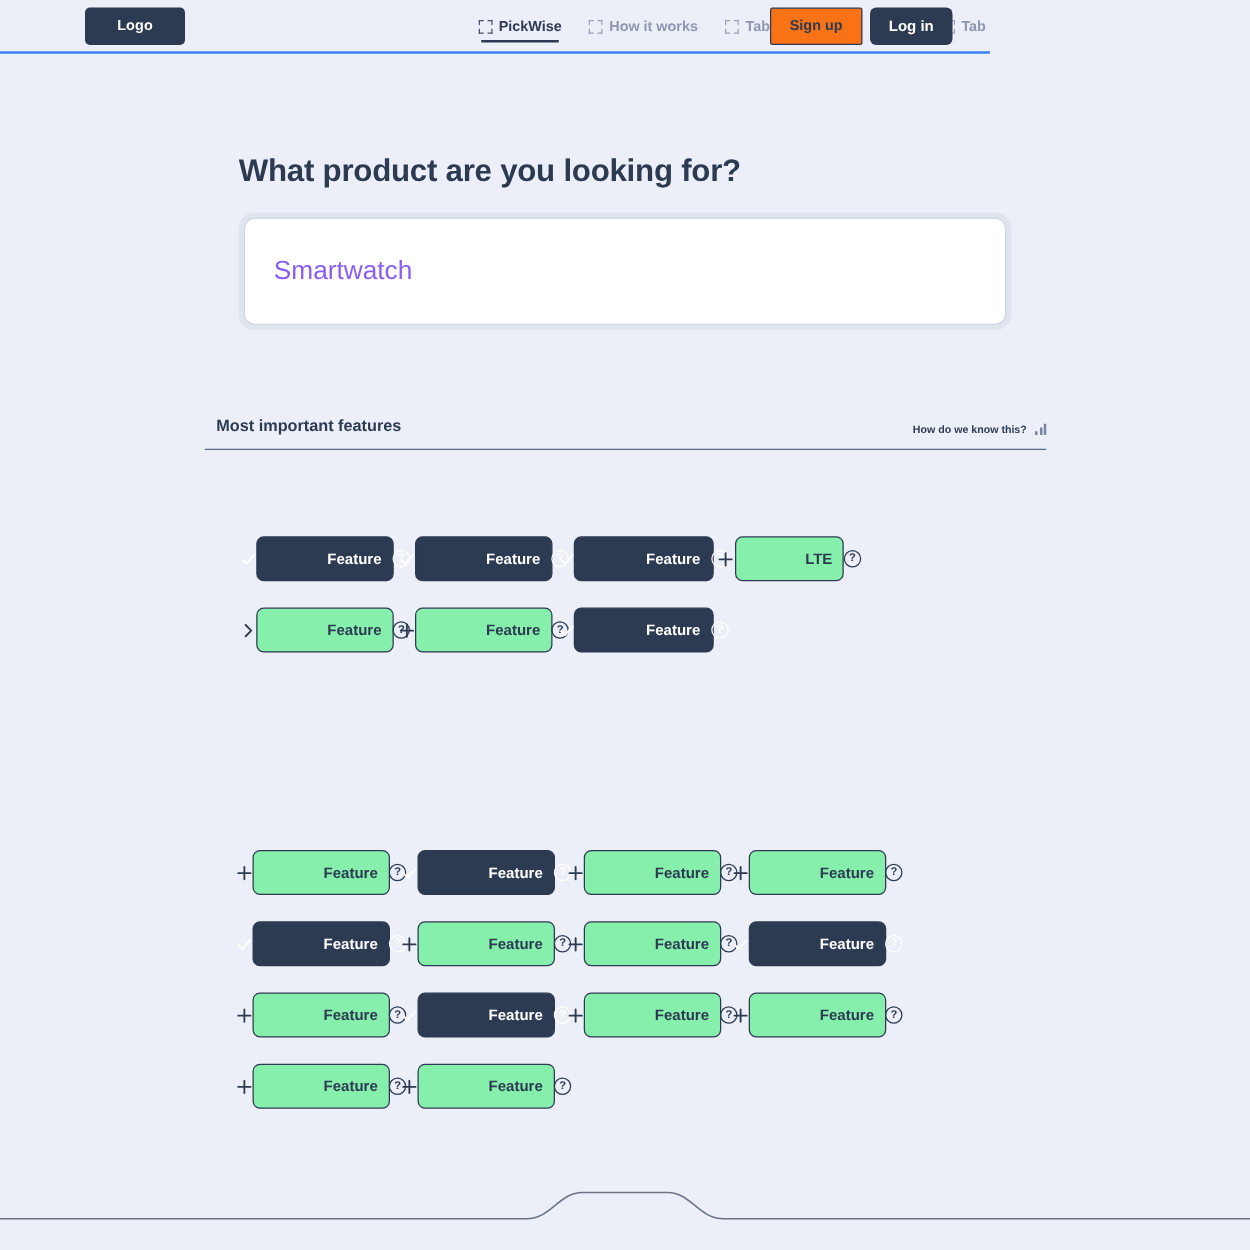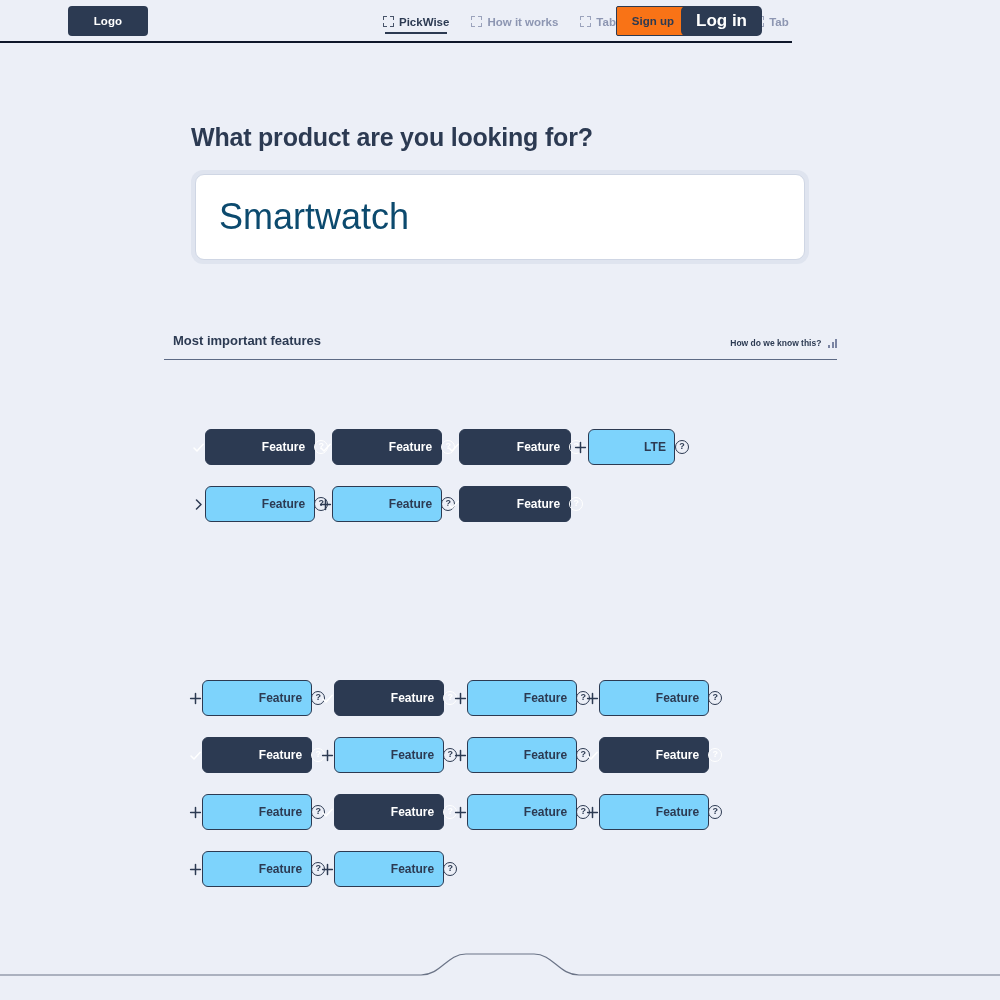--- a/index.html
+++ b/index.html
@@ -8,21 +8,21 @@
     background: #eceff7;
     font-family: "Liberation Sans", sans-serif;
     overflow: hidden;
   }
   .page { position: relative; width: 1000px; height: 1000px; background:#eceff7; }
 
   
   .header {
     position: absolute; top:0; left:0; width:792px; height:43px;
     background:#eceff7;
-    border-bottom: 2px solid #0f172a;
+    border-bottom: 2px solid #3b82f6;
     display:flex; align-items:center;
   }
   .logo-btn {
     position:absolute; left:68px; top:6px;
     width:80px; height:30px;
     background:#2c3a52; color:#fff;
     border-radius:4px;
     display:flex; align-items:center; justify-content:center;
     font-size:11.5px; font-weight:700; letter-spacing:.1px;
   }
@@ -57,21 +57,21 @@
     border:1.6px solid #2c3a52; border-radius:2px;
     display:flex; align-items:center; justify-content:center;
     font-size:11.5px; font-weight:700;
   }
   .login-btn{
     position:absolute; right:30px; top:6px;
     height:30px; padding:0 15px;
     background:#2c3a52; color:#ffffff;
     border-radius:5px;
     display:flex; align-items:center; justify-content:center;
-    font-size:17px; font-weight:700;
+    font-size:12px; font-weight:700;
   }
 
   
   .hero-title{
     position:absolute; left:191px; top:123px;
     font-size:25px; font-weight:700; color:#2c3a52; letter-spacing:-.2px;
   }
   .search-wrap{
     position:absolute; left:191px; top:170px;
     width:618px; height:94px;
@@ -81,21 +81,21 @@
   }
   .search-box{
     width:100%; height:100%;
     background:#ffffff;
     border:1.3px solid #cfd6e4;
     border-radius:9px;
     display:flex; align-items:center;
     padding-left:23px;
   }
   .search-value{
-    font-size:36px; color:#0c4a6e; font-weight:400;
+    font-size:21px; color:#8b5cf6; font-weight:400;
     font-family:"Liberation Sans", sans-serif;
   }
 
   
   .section-head{
     position:absolute; left:164px; width:673px;
     border-bottom:1.6px solid #5a6party;
   }
   .sec1{ top:330px; }
   .sec2{ top:589px; }
@@ -118,21 +118,21 @@
   
   .chip-grid{ position:absolute; }
   .chip{
     position:absolute;
     height:36px;
     border-radius:6px;
     display:flex; align-items:center; justify-content:center;
     gap:9px;
     padding:0 14px;
     font-size:12px; font-weight:700;
-    background:#7dd3fc; color:#2c3a52;
+    background:#86efac; color:#2c3a52;
     border:1.3px solid #2c3a52;
     white-space:nowrap;
   }
   .chip.sel{
     background:#2c3a52; color:#ffffff; border-color:#2c3a52;
   }
   .chip .lead{ width:13px; height:13px; flex:0 0 auto; display:block; }
   .chip .lead svg{ display:block; }
   .chip .qmark{
     width:14px; height:14px; flex:0 0 auto;

